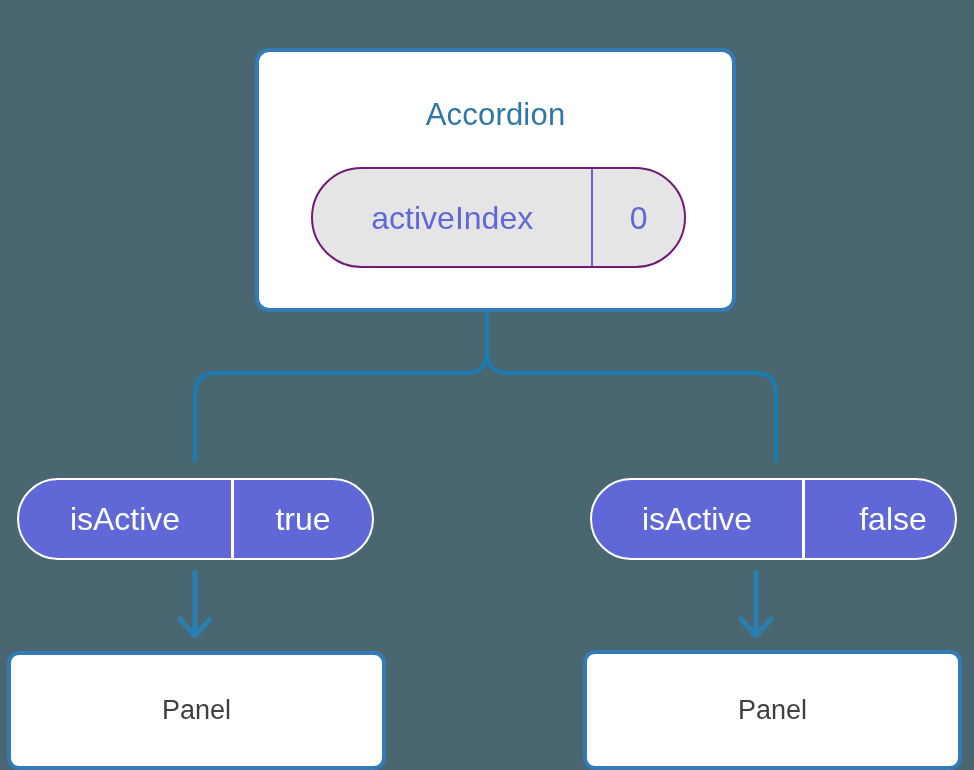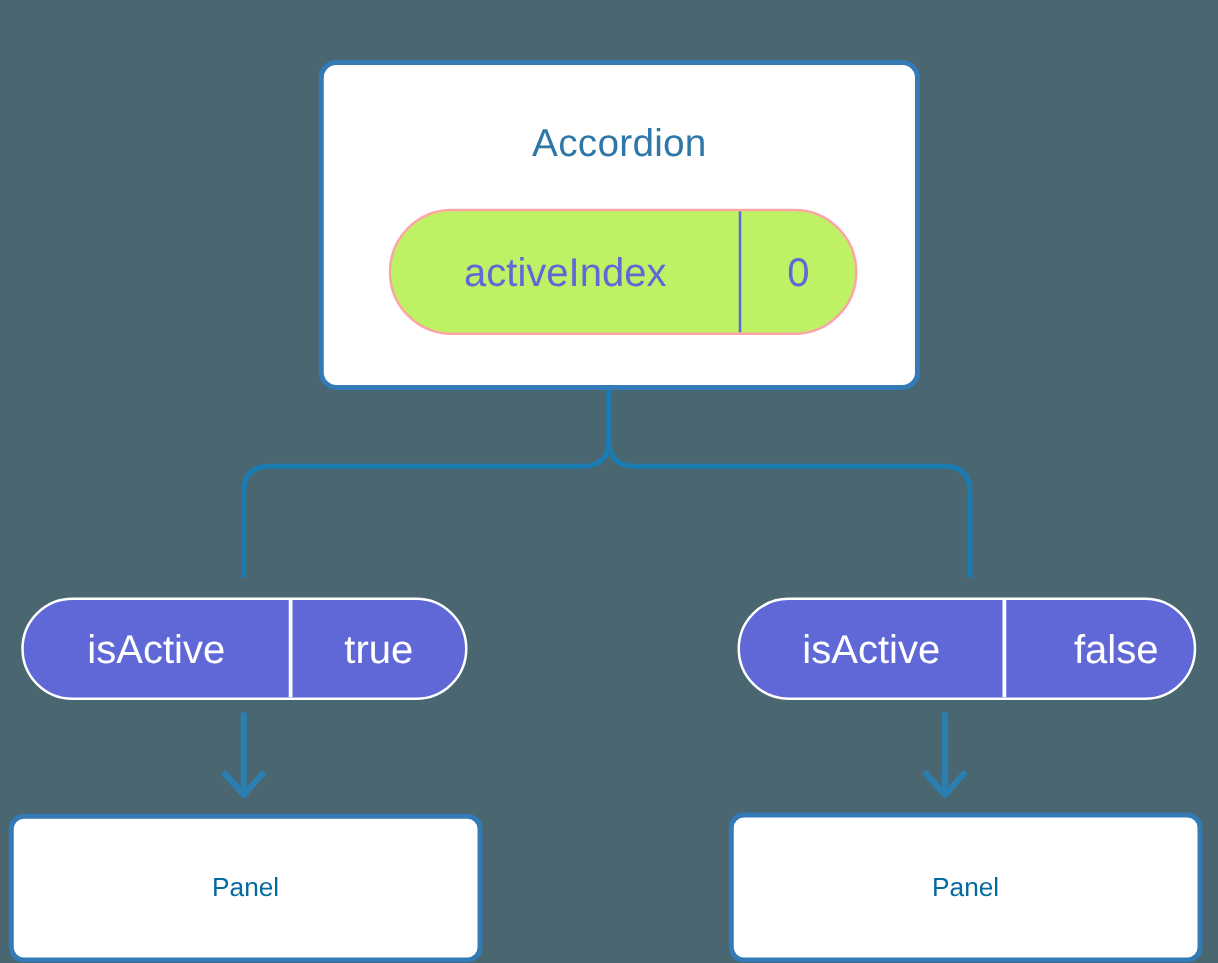--- a/index.html
+++ b/index.html
@@ -71,22 +71,22 @@
   .state-pill .pill-value {
     display: flex;
     align-items: center;
     justify-content: center;
     box-sizing: border-box;
     line-height: 1;
     white-space: nowrap;
   }
 
   .pill-outline {
-    border: 2px solid #fca5a5;
-    background: #bef264;
+    border: 2px solid #701a75;
+    background: #e5e5e5;
   }
   .pill-outline .pill-key {
     color: #6068d8;
     border-right: 2px solid #6068d8;
   }
   .pill-outline .pill-value {
     color: #6068d8;
   }
 
   .pill-filled {
@@ -150,22 +150,22 @@
     position: absolute;
     background: #ffffff;
     border: 4px solid #337ab7;
     border-radius: 12px;
     box-sizing: border-box;
     display: flex;
     align-items: center;
     justify-content: center;
   }
   .panel-card .panel-label {
-    color: #0369a1;
-    font-size: 21px;
+    color: #404040;
+    font-size: 27px;
     line-height: 1;
   }
   #panel-card-left {
     left: 7px;
     top: 651px;
     width: 379px;
     height: 119px;
   }
   #panel-card-right {
     left: 583px;

